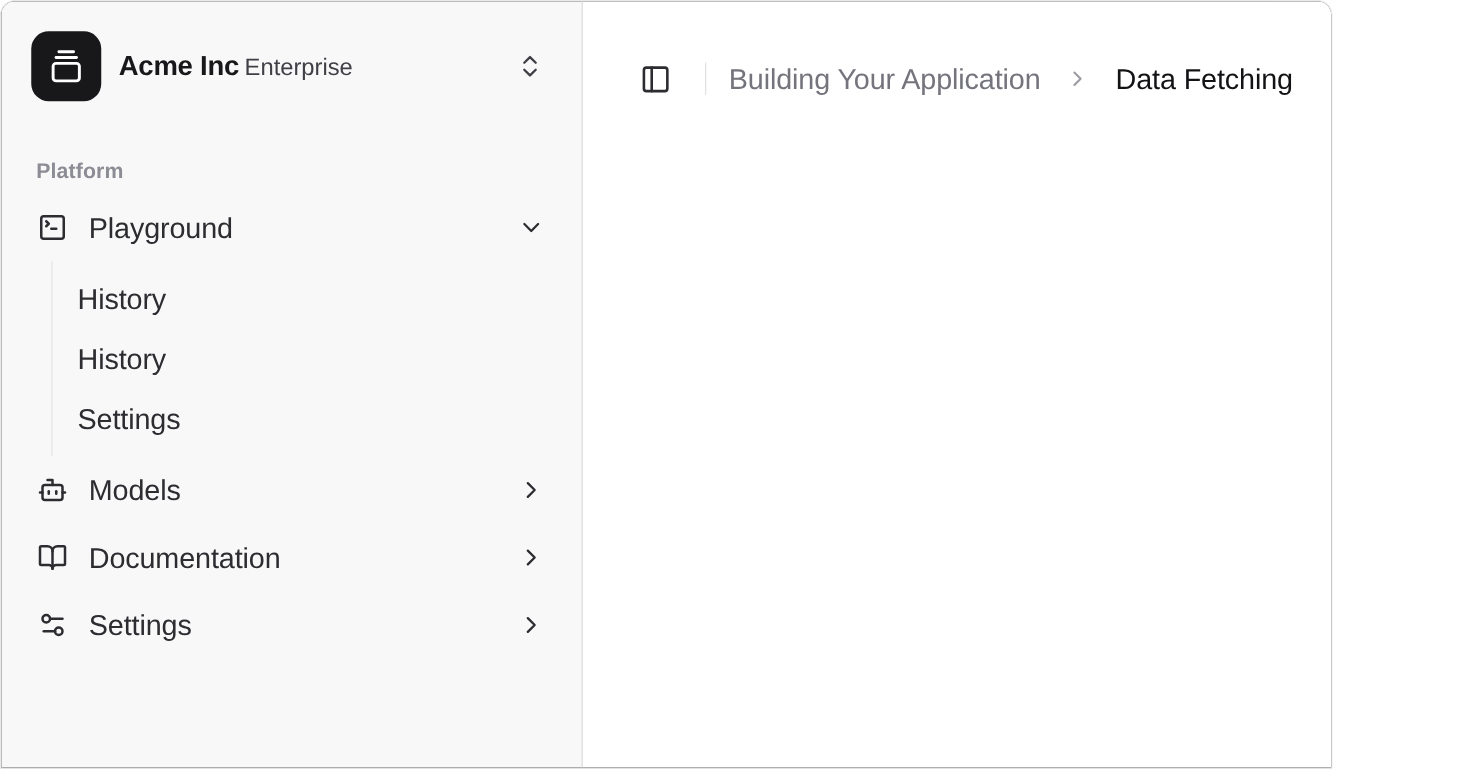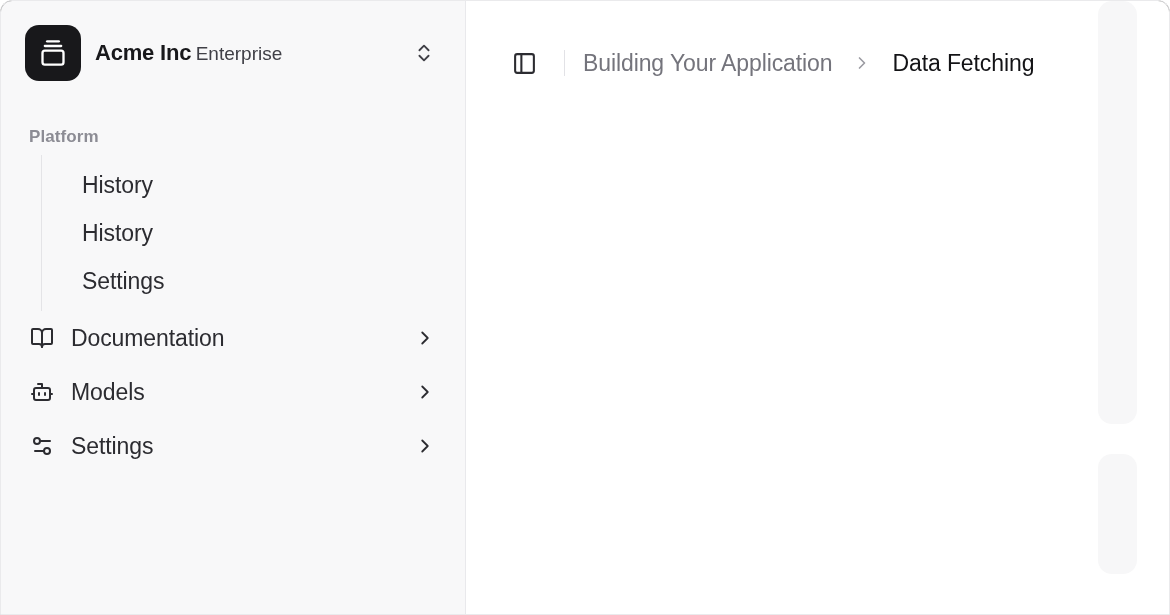--- a/index.html
+++ b/index.html
@@ -9,21 +9,21 @@
     height: 615px;
     overflow: hidden;
     background: #ffffff;
     font-family: "Liberation Sans", sans-serif;
     -webkit-font-smoothing: antialiased;
   }
 
   
   .app-frame {
     position: relative;
-    width: 1170px;
+    width: 1066px;
     height: 615px;
     background: #404040;
     border: 1px solid #eaeaec;
     border-top-left-radius: 12px;
     border-top-right-radius: 12px;
     overflow: hidden;
     display: flex;
     align-items: center;
   }
 
@@ -146,21 +146,21 @@
     height: 24px;
     display: flex;
     align-items: center;
     justify-content: center;
     color: #2c2c31;
   }
 
   
   .sub-menu {
     margin-left: 24px;
-    padding-left: 28px;
+    padding-left: 8px;
     border-left: 1px solid #e4e4e7;
     display: flex;
     flex-direction: column;
     padding-top: 6px;
     padding-bottom: 6px;
   }
 
   .sub-item {
     display: flex;
     align-items: center;
@@ -297,60 +297,75 @@
             <path d="m7 9 5-5 5 5"></path>
           </svg>
         </span>
       </div>
     </div>
 
     <div class="nav-group">
 
       <div class="group-label">Platform</div>
 
+      <div class="nav-item">
+        <span class="nav-icon">
+          <svg width="24" height="24" viewBox="0 0 24 24" fill="none" stroke="currentColor" stroke-width="2" stroke-linecap="round" stroke-linejoin="round">
+            <path d="m7 11 2-2-2-2"></path>
+            <path d="M11 13h4"></path>
+            <rect width="18" height="18" x="3" y="3" rx="2" ry="2"></rect>
+          </svg>
+        </span>
+        <span class="nav-label">Playground</span>
+        <span class="nav-chevron">
+          <svg width="22" height="22" viewBox="0 0 24 24" fill="none" stroke="currentColor" stroke-width="2" stroke-linecap="round" stroke-linejoin="round">
+            <path d="m6 9 6 6 6-6"></path>
+          </svg>
+        </span>
+      </div>
 
       <div class="sub-menu">
         <div class="sub-item">
           <span class="sub-label">History</span>
         </div>
         <div class="sub-item">
           <span class="sub-label">History</span>
         </div>
         <div class="sub-item">
           <span class="sub-label">Settings</span>
         </div>
       </div>
 
       <div class="nav-item">
         <span class="nav-icon">
           <svg width="24" height="24" viewBox="0 0 24 24" fill="none" stroke="currentColor" stroke-width="2" stroke-linecap="round" stroke-linejoin="round">
-            <path d="M12 7v14"></path>
-            <path d="M3 18a1 1 0 0 1-1-1V4a1 1 0 0 1 1-1h5a4 4 0 0 1 4 4 4 4 0 0 1 4-4h5a1 1 0 0 1 1 1v13a1 1 0 0 1-1 1h-6a3 3 0 0 0-3 3 3 3 0 0 0-3-3z"></path>
-          </svg>
-        </span>
-        <span class="nav-label">Documentation</span>
-        <span class="nav-chevron">
-          <svg width="22" height="22" viewBox="0 0 24 24" fill="none" stroke="currentColor" stroke-width="2" stroke-linecap="round" stroke-linejoin="round">
-            <path d="m9 18 6-6-6-6"></path>
-          </svg>
-        </span>
-      </div>
-
-      <div class="nav-item">
-        <span class="nav-icon">
-          <svg width="24" height="24" viewBox="0 0 24 24" fill="none" stroke="currentColor" stroke-width="2" stroke-linecap="round" stroke-linejoin="round">
             <path d="M12 8V4H8"></path>
             <rect width="16" height="12" x="4" y="8" rx="2"></rect>
             <path d="M2 14h2"></path>
             <path d="M20 14h2"></path>
             <path d="M15 13v2"></path>
             <path d="M9 13v2"></path>
           </svg>
         </span>
         <span class="nav-label">Models</span>
+        <span class="nav-chevron">
+          <svg width="22" height="22" viewBox="0 0 24 24" fill="none" stroke="currentColor" stroke-width="2" stroke-linecap="round" stroke-linejoin="round">
+            <path d="m9 18 6-6-6-6"></path>
+          </svg>
+        </span>
+      </div>
+
+      <div class="nav-item">
+        <span class="nav-icon">
+          <svg width="24" height="24" viewBox="0 0 24 24" fill="none" stroke="currentColor" stroke-width="2" stroke-linecap="round" stroke-linejoin="round">
+            <path d="M12 7v14"></path>
+            <path d="M3 18a1 1 0 0 1-1-1V4a1 1 0 0 1 1-1h5a4 4 0 0 1 4 4 4 4 0 0 1 4-4h5a1 1 0 0 1 1 1v13a1 1 0 0 1-1 1h-6a3 3 0 0 0-3 3 3 3 0 0 0-3-3z"></path>
+          </svg>
+        </span>
+        <span class="nav-label">Documentation</span>
         <span class="nav-chevron">
           <svg width="22" height="22" viewBox="0 0 24 24" fill="none" stroke="currentColor" stroke-width="2" stroke-linecap="round" stroke-linejoin="round">
             <path d="m9 18 6-6-6-6"></path>
           </svg>
         </span>
       </div>
 
       <div class="nav-item">
         <span class="nav-icon">
           <svg width="24" height="24" viewBox="0 0 24 24" fill="none" stroke="currentColor" stroke-width="2" stroke-linecap="round" stroke-linejoin="round">

